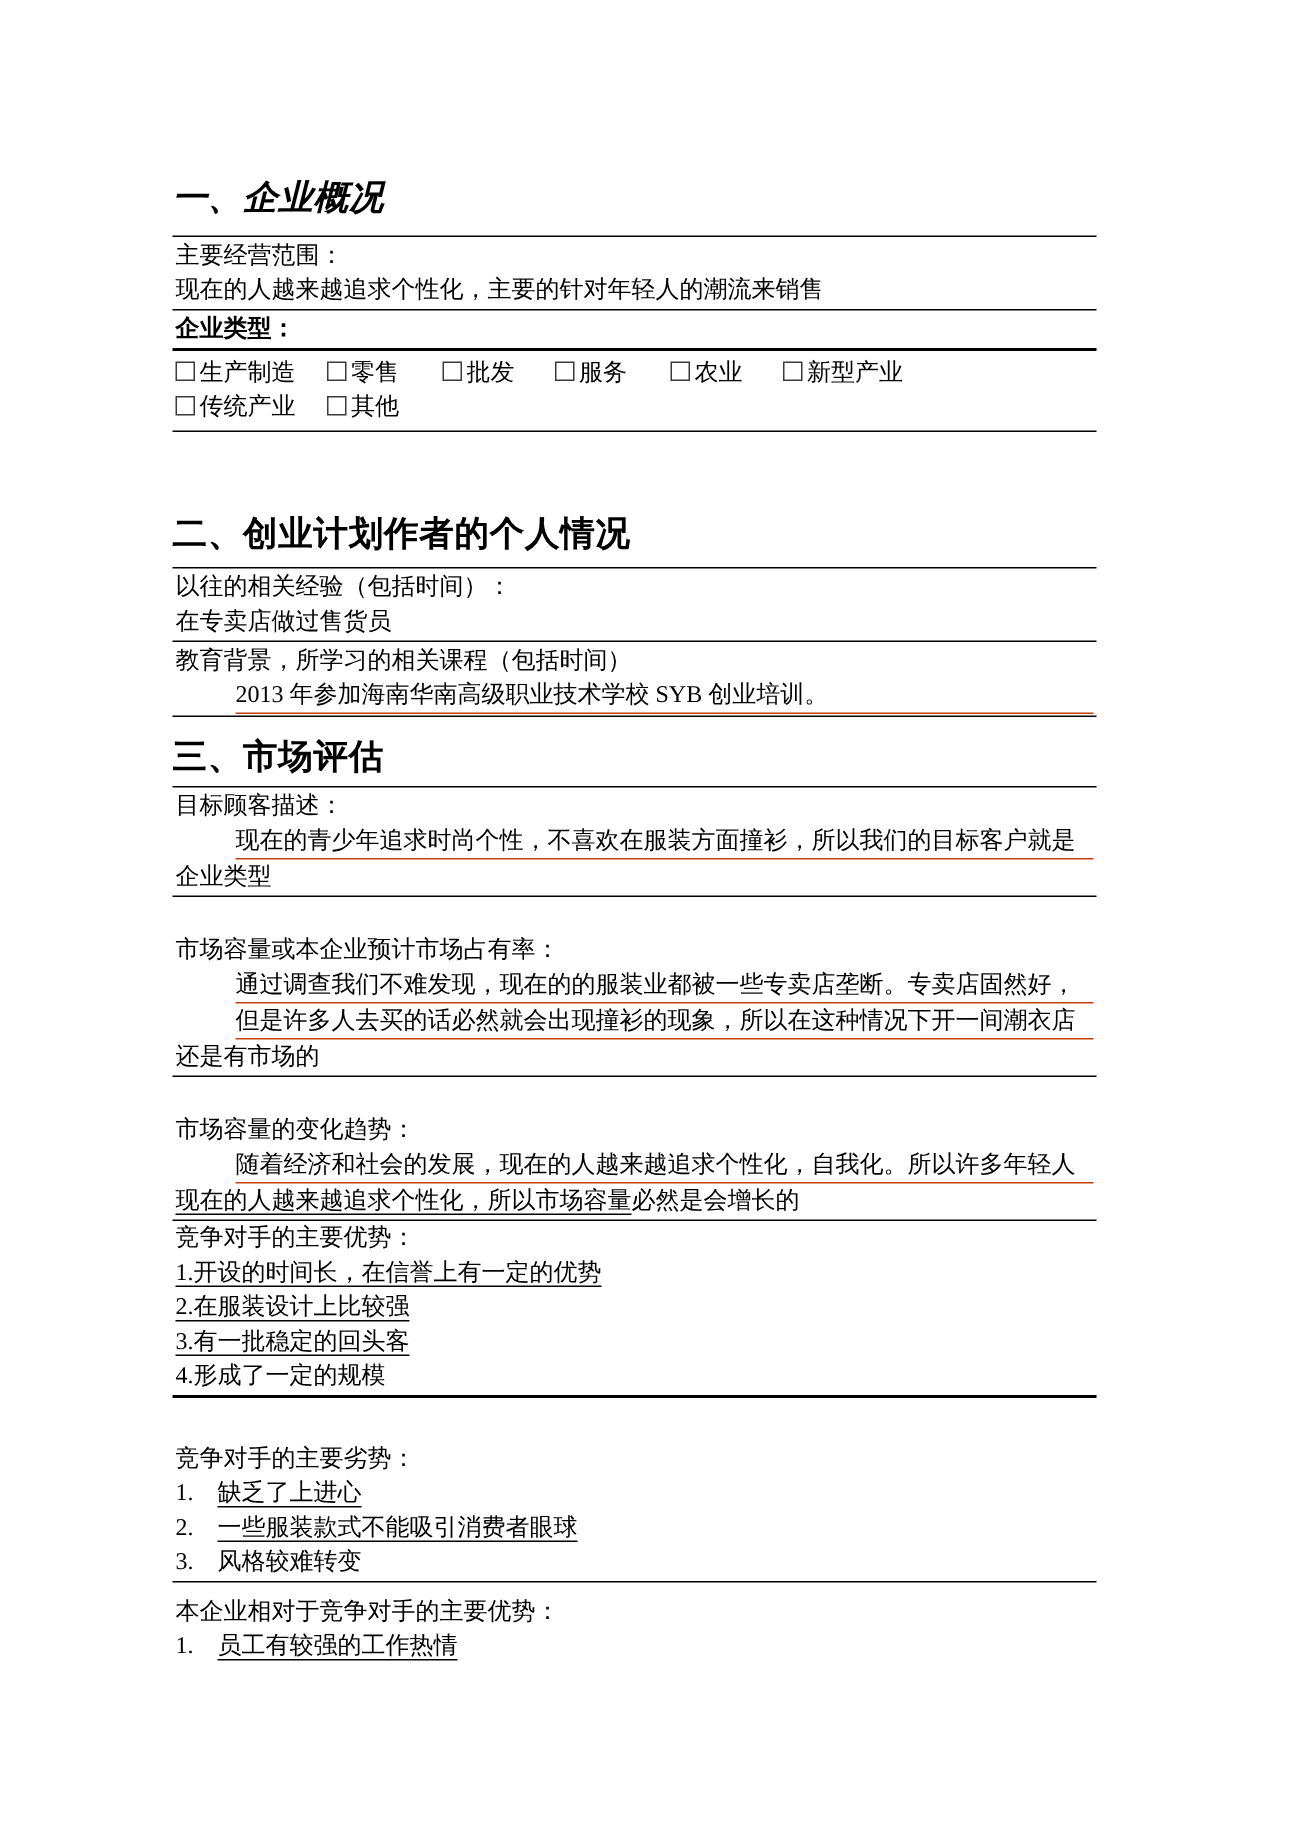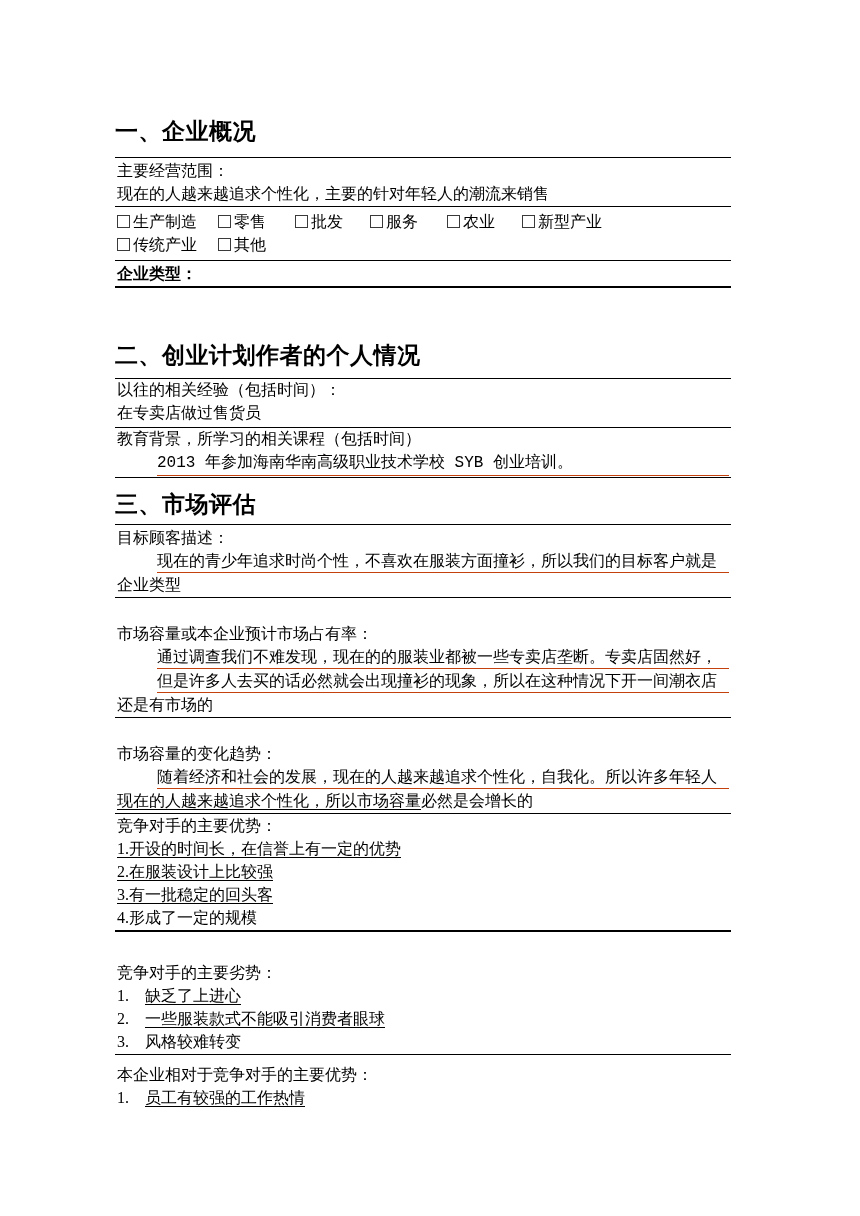--- a/index.html
+++ b/index.html
@@ -7,26 +7,26 @@
     width:860px; height:1216px; position:relative;
     background:#ffffff; overflow:hidden;
     font-family:"Liberation Serif","DejaVu Serif",serif;
     color:#000;
   }
   .doc { position:absolute; left:115px; top:0; width:616px;
          font-size:16px; line-height:23px; }
   .h { font-family:"Liberation Sans","DejaVu Sans",sans-serif;
        font-weight:bold; font-size:23px; line-height:28px;
        margin:0; letter-spacing:0.5px; }
-  #h1 { margin-top:117px; }
+  #h1 { margin-top:117px;font-style:italic; }
   #h2 { margin-top:53px; }
   #h3 { margin-top:12px; }
   .tbl { border-top:1.4px solid #000; }
   .t1 { margin-top:12px; }
-  .t2 { margin-top:9px;font-family:Liberation Mono, monospace; }
+  .t2 { margin-top:9px; }
   .t3 { margin-top:6px; }
   .row { border-bottom:1.4px solid #000; padding:1px 2px; }
   .r-type { font-weight:bold; border-bottom-width:2px; }
   .r-checks { padding:3px 2px 4px; }
   .line { white-space:nowrap; }
   .u { border-bottom:1px solid #000; }
   .ufull { display:block; border-bottom:1px solid #c2410c; white-space:nowrap;margin-left:40px; }
   .num { display:inline-block; width:28px; }
   .blk { border-bottom:1.4px solid #000; padding:0 2px 1px; }
   .b-share { margin-top:24px; }
@@ -45,34 +45,34 @@
 
 <div class="doc">
 
   <h1 class="h" id="h1">一、企业概况</h1>
 
   <div class="tbl t1">
     <div class="row">
       <div class="line">主要经营范围：</div>
       <div class="line">现在的人越来越追求个性化，主要的针对年轻人的潮流来销售</div>
     </div>
+    <div class="row r-type">
+      <div class="line">企业类型：</div>
+    </div>
     <div class="row r-checks">
       <div class="cbgrid">
         <span class="cb"><span class="box"></span><span>生产制造</span></span>
         <span class="cb"><span class="box"></span><span>零售</span></span>
         <span class="cb"><span class="box"></span><span>批发</span></span>
         <span class="cb"><span class="box"></span><span>服务</span></span>
         <span class="cb"><span class="box"></span><span>农业</span></span>
         <span class="cb"><span class="box"></span><span>新型产业</span></span>
         <span class="cb"><span class="box"></span><span>传统产业</span></span>
         <span class="cb"><span class="box"></span><span>其他</span></span>
       </div>
-    </div>
-    <div class="row r-type">
-      <div class="line">企业类型：</div>
     </div>
   </div>
 
   <h1 class="h" id="h2">二、创业计划作者的个人情况</h1>
 
   <div class="tbl t2">
     <div class="row">
       <div class="line">以往的相关经验（包括时间）：</div>
       <div class="line">在专卖店做过售货员</div>
     </div>

